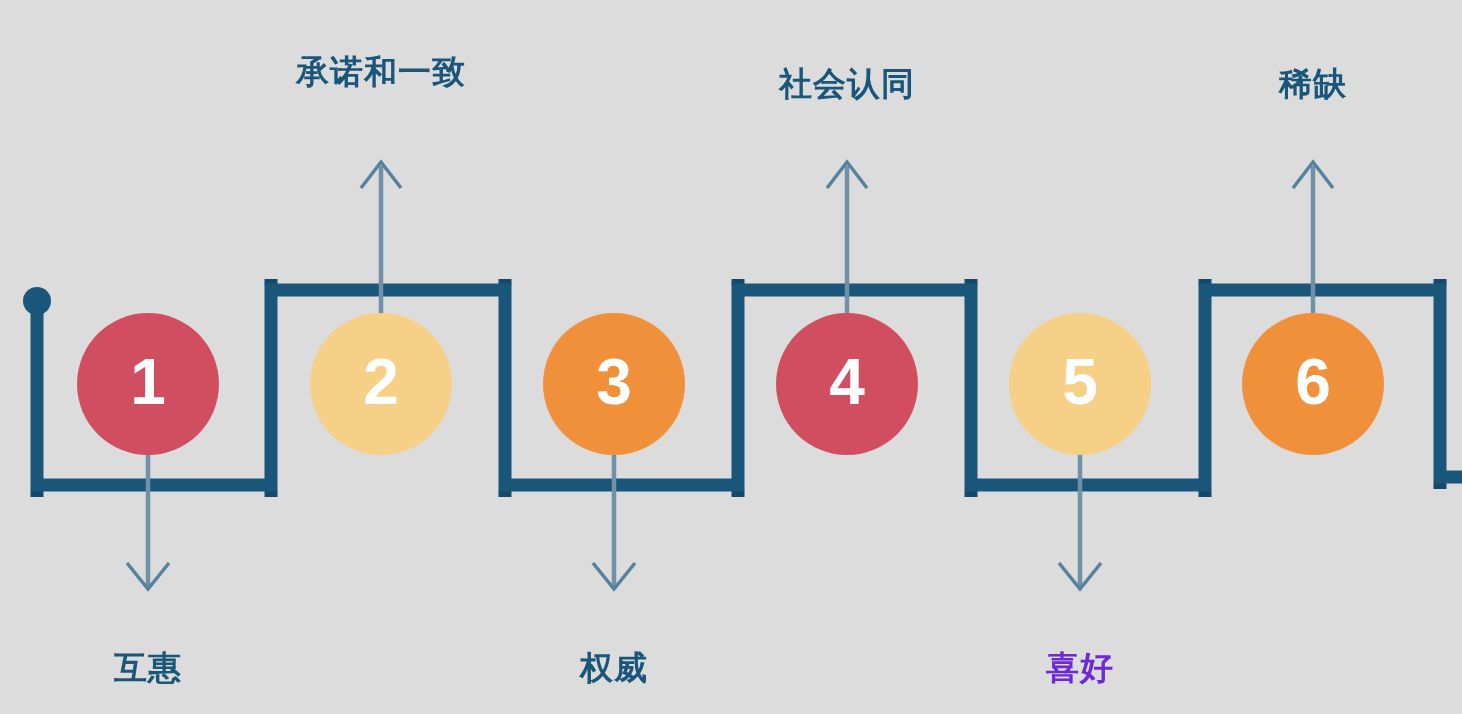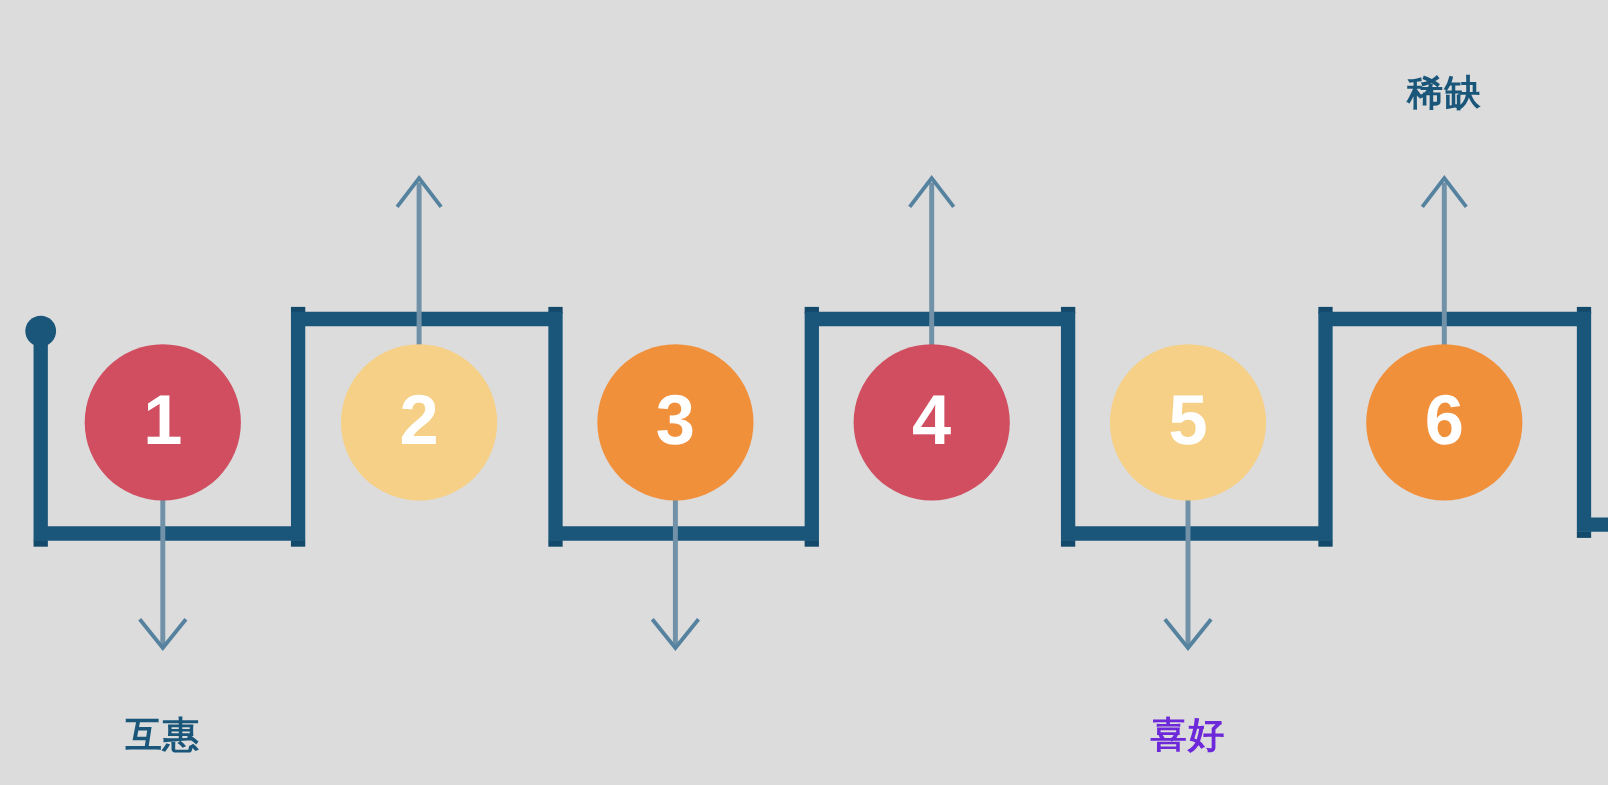--- a/index.html
+++ b/index.html
@@ -100,16 +100,19 @@
     <span class="step-number">4</span>
   </div>
   <div class="step-circle" style="left: 1009px; background-color: rgb(246, 208, 134);">
     <span class="step-number">5</span>
   </div>
   <div class="step-circle" style="left: 1242px; background-color: rgb(241, 144, 59);">
     <span class="step-number">6</span>
   </div>
 
   <div class="step-label" style="left: -32px; top: 646px; color: rgb(26, 86, 122);">互惠</div>
+  <div class="step-label" style="left: 201px; top: 50px; color: rgb(26, 86, 122);">承诺和一致</div>
+  <div class="step-label" style="left: 434px; top: 646px; color: rgb(26, 86, 122);">权威</div>
+  <div class="step-label" style="left: 667px; top: 62px; color: rgb(26, 86, 122);">社会认同</div>
   <div class="step-label" style="left: 900px; top: 646px; color: #6d28d9;">喜好</div>
   <div class="step-label" style="left: 1133px; top: 62px; color: rgb(26, 86, 122);">稀缺</div>
 
 </div>
 
 </body></html>

